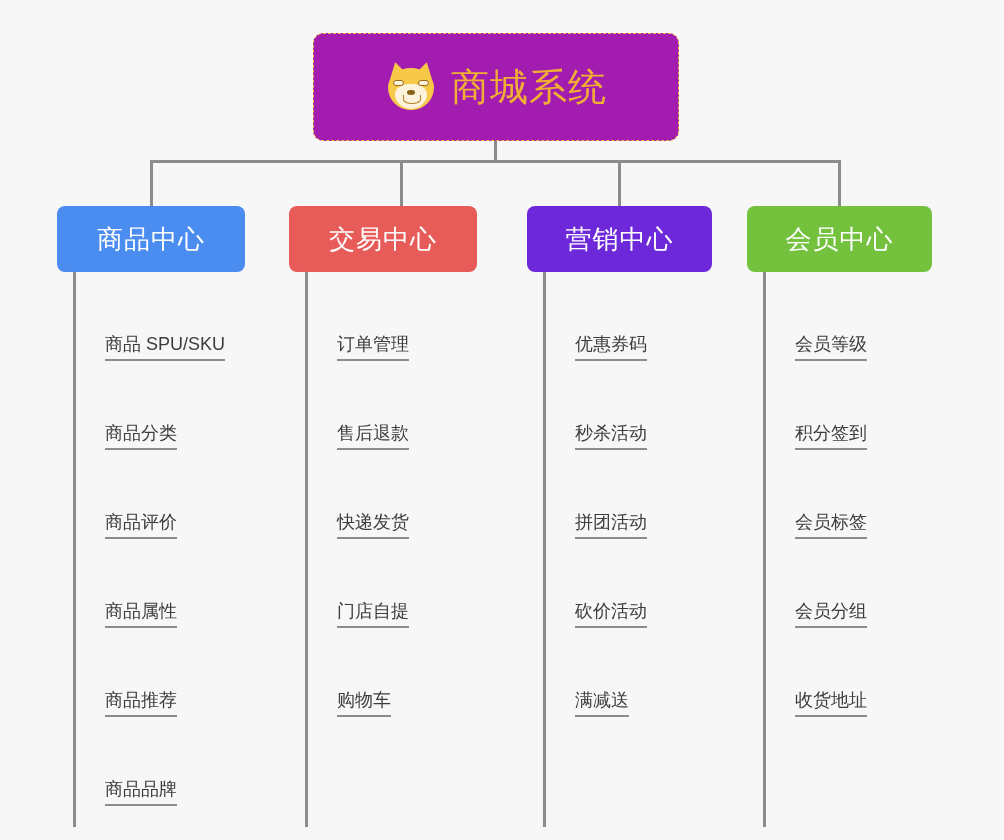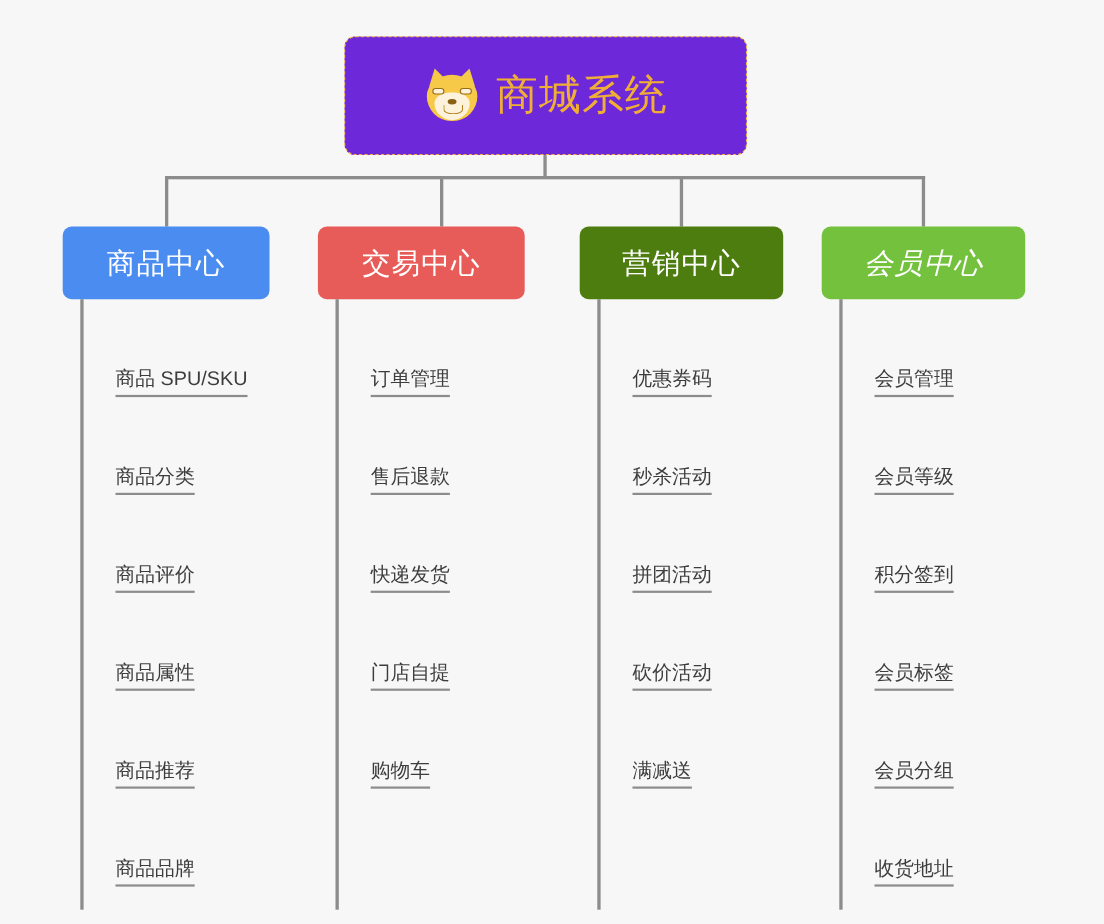--- a/index.html
+++ b/index.html
@@ -21,21 +21,21 @@
   }
 
   
   .root-card {
     position: absolute;
     left: 313px;
     top: 33px;
     width: 366px;
     height: 108px;
     box-sizing: border-box;
-    background: #6d28d9;
+    background: #a21caf;
     border: 1.5px dashed #f0b040;
     border-radius: 10px;
     display: flex;
     align-items: center;
     justify-content: center;
     gap: 14px;
   }
   .root-title {
     font-size: 38px;
     color: #f0ae35;
@@ -229,21 +229,21 @@
       <div class="leaf">
           <span class="leaf-label">门店自提</span>
         </div>
       <div class="leaf">
           <span class="leaf-label">购物车</span>
         </div>
     </div>
   </div>
 
   <div class="branch" style="left:527px;">
-    <div class="branch-head" style="background:#4d7c0f; width:185px;">
+    <div class="branch-head" style="background:#6d28d9; width:185px;">
       <span>营销中心</span>
     </div>
     <div class="branch-spine" style="height:555px;"></div>
     <div class="leaves">
       <div class="leaf">
           <span class="leaf-label">优惠券码</span>
         </div>
       <div class="leaf">
           <span class="leaf-label">秒杀活动</span>
         </div>
@@ -253,29 +253,26 @@
       <div class="leaf">
           <span class="leaf-label">砍价活动</span>
         </div>
       <div class="leaf">
           <span class="leaf-label">满减送</span>
         </div>
     </div>
   </div>
 
   <div class="branch" style="left:747px;">
-    <div class="branch-head" style="background:#73c13d; width:185px;font-style:italic;">
+    <div class="branch-head" style="background:#73c13d; width:185px;">
       <span>会员中心</span>
     </div>
     <div class="branch-spine" style="height:555px;"></div>
     <div class="leaves">
       <div class="leaf">
-          <span class="leaf-label">会员管理</span>
-        </div>
-      <div class="leaf">
           <span class="leaf-label">会员等级</span>
         </div>
       <div class="leaf">
           <span class="leaf-label">积分签到</span>
         </div>
       <div class="leaf">
           <span class="leaf-label">会员标签</span>
         </div>
       <div class="leaf">
           <span class="leaf-label">会员分组</span>

